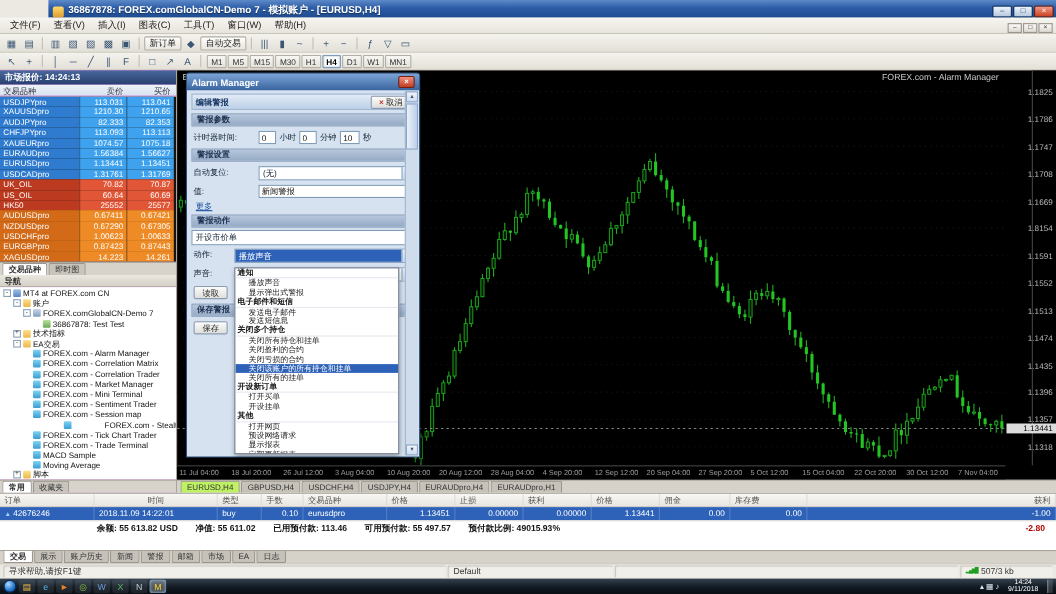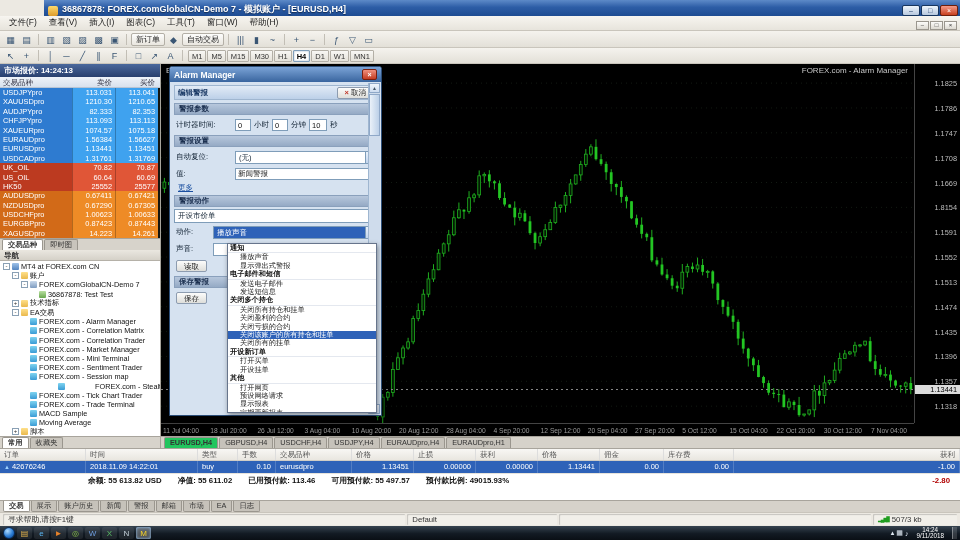--- a/index.html
+++ b/index.html
@@ -61,28 +61,28 @@
 .ico-server{background:linear-gradient(#c9d8ea,#7e9cc0);}
 .ico-account{background:linear-gradient(#b9e0a1,#69a84e);}
 .ico-ea{background:linear-gradient(#7fd4f0,#3a9bd5);}
 
 
 .chartwrap{flex:1;display:flex;flex-direction:column;min-width:0;}
 .chart-area{position:relative;flex:1;background:#000;overflow:hidden;}
 #chartSvg{position:absolute;left:0;top:0;}
 .chart-info{position:absolute;left:5px;top:2px;color:#d8d8d8;font-size:8px;white-space:nowrap;}
 .ea-label{position:absolute;right:52px;top:2px;color:#c8c8c8;font-size:8px;white-space:nowrap;}
-.price-scale{position:absolute;top:0;right:0;bottom:13px;width:46px;border-left:1px solid #444;background:#000;font-size:7.4px;color:#bdbdbd;}
+.price-scale{position:absolute;top:0;right:0;bottom:13px;width:22px;border-left:1px solid #444;background:#000;font-size:7.4px;color:#bdbdbd;}
 .price-label{position:absolute;right:3px;}
 .price-tag{position:absolute;right:0;width:45px;background:#dcdcdc;color:#000;text-align:right;padding-right:3px;font-size:7.4px;line-height:9px;}
 .x-axis{position:absolute;left:0;right:46px;bottom:0;height:13px;background:#000;border-top:1px solid #444;color:#9a9a9a;font-size:6.7px;overflow:hidden;}
 .x-label{position:absolute;top:3px;white-space:nowrap;}
 .chart-tabs{height:12px;background:#d6d2ca;border-top:1px solid #a8a49c;display:flex;align-items:flex-end;padding-left:3px;gap:1px;flex:none;}
 .ctab{font-size:7.3px;height:11px;line-height:10px;padding:0 5px;background:#c6c2ba;border:1px solid #9a968e;border-bottom:none;border-radius:2px 2px 0 0;color:#333;white-space:nowrap;}
-.ctab.active{background:#22c55e;font-weight:bold;}
+.ctab.active{background:#bef264;font-weight:normal;}
 
 
 .dialog{position:absolute;left:8px;top:2px;width:213px;height:350px;background:#d6e2f0;border:1px solid #2c4e78;box-shadow:2px 3px 8px rgba(0,0,0,.55);z-index:5;display:flex;flex-direction:column;border-radius:3px 3px 0 0;}
 .dlg-title{height:15px;background:linear-gradient(#7ba3d6,#39659f);display:flex;align-items:center;color:#fff;font-size:8.5px;font-weight:bold;padding:0 4px;border-radius:2px 2px 0 0;flex:none;}
 .dlg-close{margin-left:auto;width:15px;height:11px;background:linear-gradient(#f0907e,#c43c22);border:1px solid #7a1f0e;border-radius:2px;color:#fff;font-size:7px;line-height:9px;text-align:center;}
 .dlg-body{flex:1;position:relative;padding:3px 3px 3px 4px;font-size:7.5px;color:#123;}
 .dlg-strip{height:15px;background:linear-gradient(#e2ebf6,#bcd0e8);border:1px solid #9fb6d0;display:flex;align-items:center;padding:0 3px;margin-bottom:3px;}
 .dlg-strip-label{font-weight:bold;color:#1b3a66;}
 .btn{background:linear-gradient(#fcfcfb,#dededa);border:1px solid #8d9cb0;border-radius:2px;font-size:7.5px;padding:0 7px;height:12px;line-height:11px;color:#222;display:inline-flex;align-items:center;gap:2px;}
 .cancel-btn{margin-left:auto;}
@@ -94,21 +94,21 @@
 .dlg-input{background:#fff;border:1px solid #7f9db9;height:12px;font-size:7.5px;padding:0 2px;font-family:inherit;color:#111;}
 .iw14{width:16px;}.iw16{width:18px;}
 .flex1{flex:1;min-width:0;}
 .combo{display:flex;height:13px;border:1px solid #7f9db9;background:#fff;align-items:stretch;}
 .combo-val{flex:1;font-size:7.5px;line-height:11px;padding:0 3px;white-space:nowrap;overflow:hidden;}
 .combo-val.hl{background:#2e62b8;color:#fff;}
 .combo-btn{width:12px;background:linear-gradient(#eaf2fb,#c2d5ee);border-left:1px solid #7f9db9;font-size:6px;line-height:11px;text-align:center;color:#345;flex:none;}
 .more-row{height:10px;padding-left:4px;}
 .more-link{color:#1a4fa0;text-decoration:underline;}
 .listbox{height:14px;background:#fff;border:1px solid #7f9db9;line-height:12px;padding:0 3px;margin:1px 0;}
-.ddlist{position:absolute;left:57px;top:161px;width:150px;background:#fff;border:1px solid #67758c;box-shadow:1px 2px 5px rgba(0,0,0,.4);z-index:7;font-size:7.2px;max-height:170px;overflow:hidden;}
+.ddlist{position:absolute;left:43px;top:161px;width:150px;background:#fff;border:1px solid #67758c;box-shadow:1px 2px 5px rgba(0,0,0,.4);z-index:7;font-size:7.2px;max-height:170px;overflow:hidden;}
 .dd-cat{font-weight:bold;padding:0 2px;line-height:8.4px;border-bottom:1px solid #e4e8ef;color:#111;}
 .dd-item{padding:0 2px 0 12px;line-height:8.4px;color:#222;white-space:nowrap;overflow:hidden;}
 .dd-item.sel{background:#2e62b8;color:#fff;}
 .dlg-scroll{position:absolute;right:1px;top:1px;bottom:1px;width:12px;background:#cfdcec;border-left:1px solid #9fb6d0;display:flex;flex-direction:column;}
 .scr-btn{height:10px;background:linear-gradient(#f0f5fb,#cddcf0);border:1px solid #8fa8c8;font-size:5px;text-align:center;line-height:8px;color:#456;flex:none;}
 .scr-track{flex:1;position:relative;}
 .scr-thumb{position:absolute;top:1px;left:0;right:0;height:42px;background:linear-gradient(90deg,#eaf1f9,#bcd0e8);border:1px solid #8fa8c8;}
 
 
 .terminal{background:#fff;border-top:1px solid #a8a49c;flex:none;}
@@ -881,21 +881,21 @@
           <span class="ctab">USDJPY,H4</span>
           <span class="ctab">EURAUDpro,H4</span>
           <span class="ctab">EURAUDpro,H1</span>
         </div>
     </div>
   </div>
 
   <div class="terminal">
     <div class="t-head" id="tHead">
         <span class="t-cell" style="width: 86px;">订单</span>
-        <span class="t-cell" style="width: 112px;">时间</span>
+        <span class="t-cell" style="width: 112px; text-align: center;">时间</span>
         <span class="t-cell" style="width: 40px;">类型</span>
         <span class="t-cell" style="width: 38px;">手数</span>
         <span class="t-cell" style="width: 76px;">交易品种</span>
         <span class="t-cell" style="width: 62px;">价格</span>
         <span class="t-cell" style="width: 62px;">止损</span>
         <span class="t-cell" style="width: 62px;">获利</span>
         <span class="t-cell" style="width: 62px;">价格</span>
         <span class="t-cell" style="width: 64px;">佣金</span>
         <span class="t-cell" style="width: 70px;">库存费</span>
         <span class="t-cell" style="flex: 1 1 0%; text-align: right;">获利</span>

